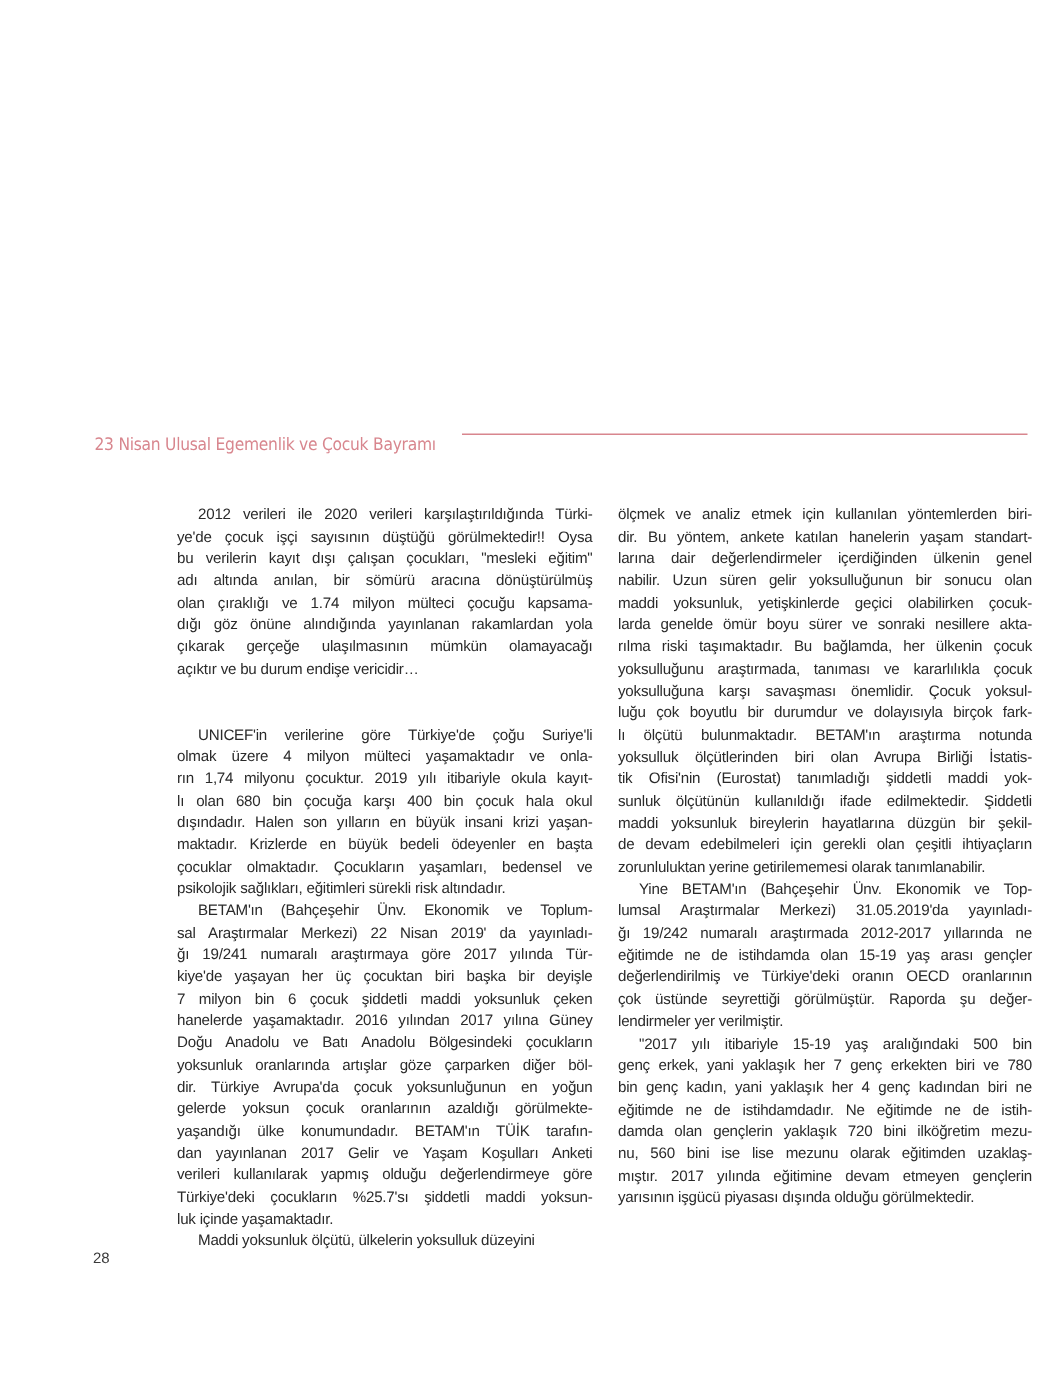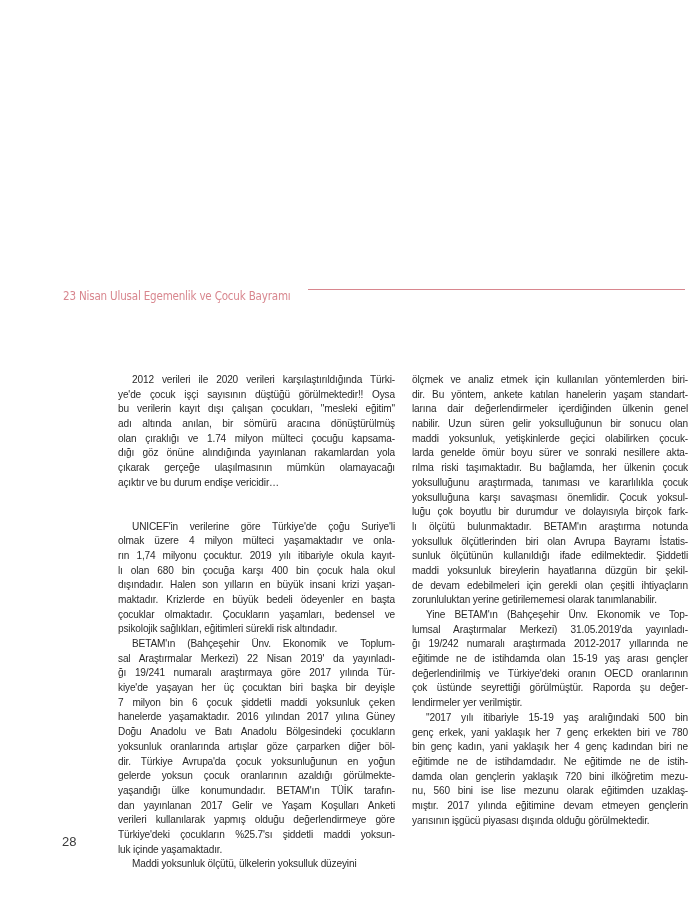--- a/index.html
+++ b/index.html
@@ -39,21 +39,20 @@
       height: 1px;
       background: #d8868e;
       margin-left: 6px;
     }
     .column {
       position: absolute;
       top: 337px;
       font-size: 10.1px;
       line-height: 14.7px;
       letter-spacing: -0.15px;
-      margin-top: 36px;
     }
     .col-left {
       left: 118px;
       width: 277px;
     }
     .col-right {
       left: 412px;
       width: 276px;
     }
     .line {
@@ -70,21 +69,21 @@
       padding-left: 14px;
     }
     .gap {
       display: block;
       height: 29px;
     }
     .page-number {
       position: absolute;
       left: 62px;
       top: 834px;
-      font-size: 13px;
+      font-size: 10px;
       color: #3a3a3a;
       font-family: "Liberation Sans", sans-serif;
     }
   </style>
 </head>
 <body>
 
 <div class="header">
   <span class="header-title" style="color: rgb(216, 134, 142);">23 Nisan Ulusal Egemenlik ve Çocuk Bayramı</span>
   <span class="header-rule" style="background: rgb(216, 134, 142);"></span>
@@ -140,21 +139,22 @@
       <span class="line">dir. Bu yöntem, ankete katılan hanelerin yaşam standart-</span>
       <span class="line">larına dair değerlendirmeler içerdiğinden ülkenin genel</span>
       <span class="line">nabilir. Uzun süren gelir yoksulluğunun bir sonucu olan</span>
       <span class="line">maddi yoksunluk, yetişkinlerde geçici olabilirken çocuk-</span>
       <span class="line">larda genelde ömür boyu sürer ve sonraki nesillere akta-</span>
       <span class="line">rılma riski taşımaktadır. Bu bağlamda, her ülkenin çocuk</span>
       <span class="line">yoksulluğunu araştırmada,  tanıması ve kararlılıkla çocuk</span>
       <span class="line">yoksulluğuna karşı savaşması önemlidir. Çocuk yoksul-</span>
       <span class="line">luğu çok boyutlu bir durumdur ve dolayısıyla birçok fark-</span>
       <span class="line">lı ölçütü bulunmaktadır. BETAM'ın  araştırma notunda</span>
-      <span class="line">yoksulluk ölçütlerinden biri olan Avrupa Bayramı İstatis-</span>
+      <span class="line">yoksulluk ölçütlerinden biri olan Avrupa Birliği İstatis-</span>
+      <span class="line">tik Ofisi'nin (Eurostat) tanımladığı şiddetli maddi yok-</span>
       <span class="line">sunluk ölçütünün kullanıldığı ifade edilmektedir. Şiddetli</span>
       <span class="line">maddi yoksunluk bireylerin hayatlarına düzgün bir şekil-</span>
       <span class="line">de devam edebilmeleri için gerekli olan çeşitli ihtiyaçların</span>
       <span class="line last">zorunluluktan yerine getirilememesi olarak tanımlanabilir.</span>
     </div>
   <div>
       <span class="line indent">Yine BETAM'ın (Bahçeşehir Ünv. Ekonomik ve Top-</span>
       <span class="line">lumsal  Araştırmalar  Merkezi) 31.05.2019'da yayınladı-</span>
       <span class="line">ğı 19/242 numaralı araştırmada 2012-2017 yıllarında ne</span>
       <span class="line">eğitimde ne de istihdamda olan 15-19 yaş arası gençler</span>

